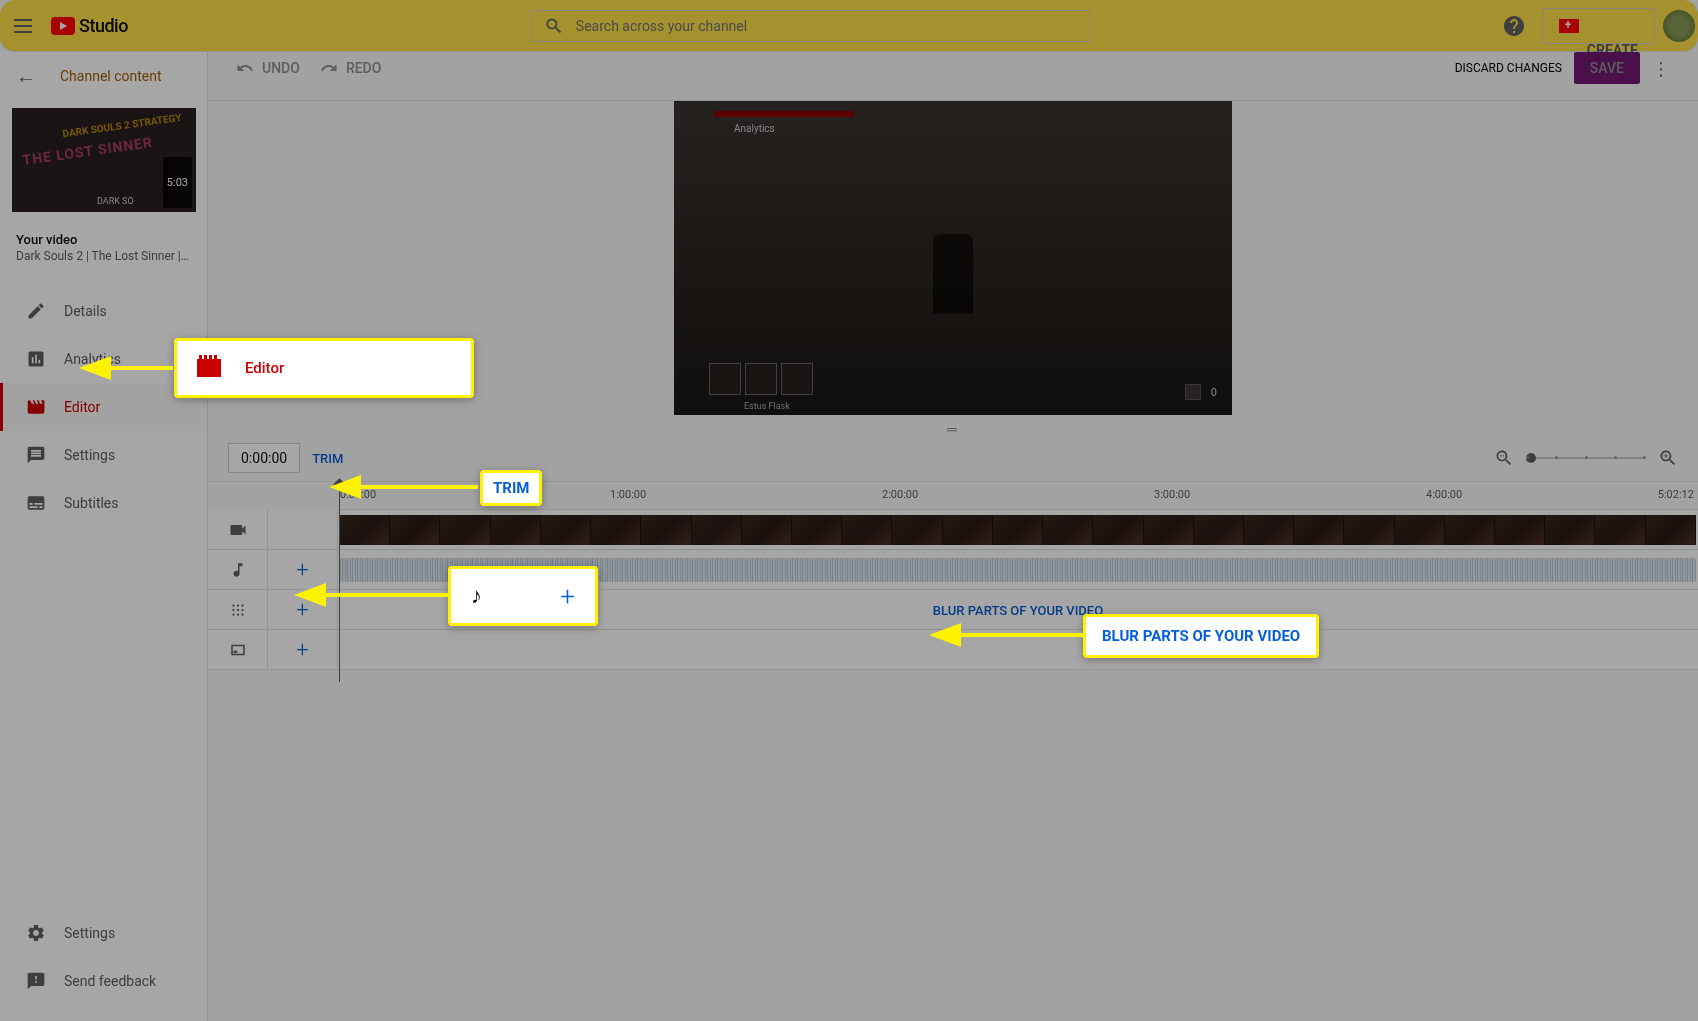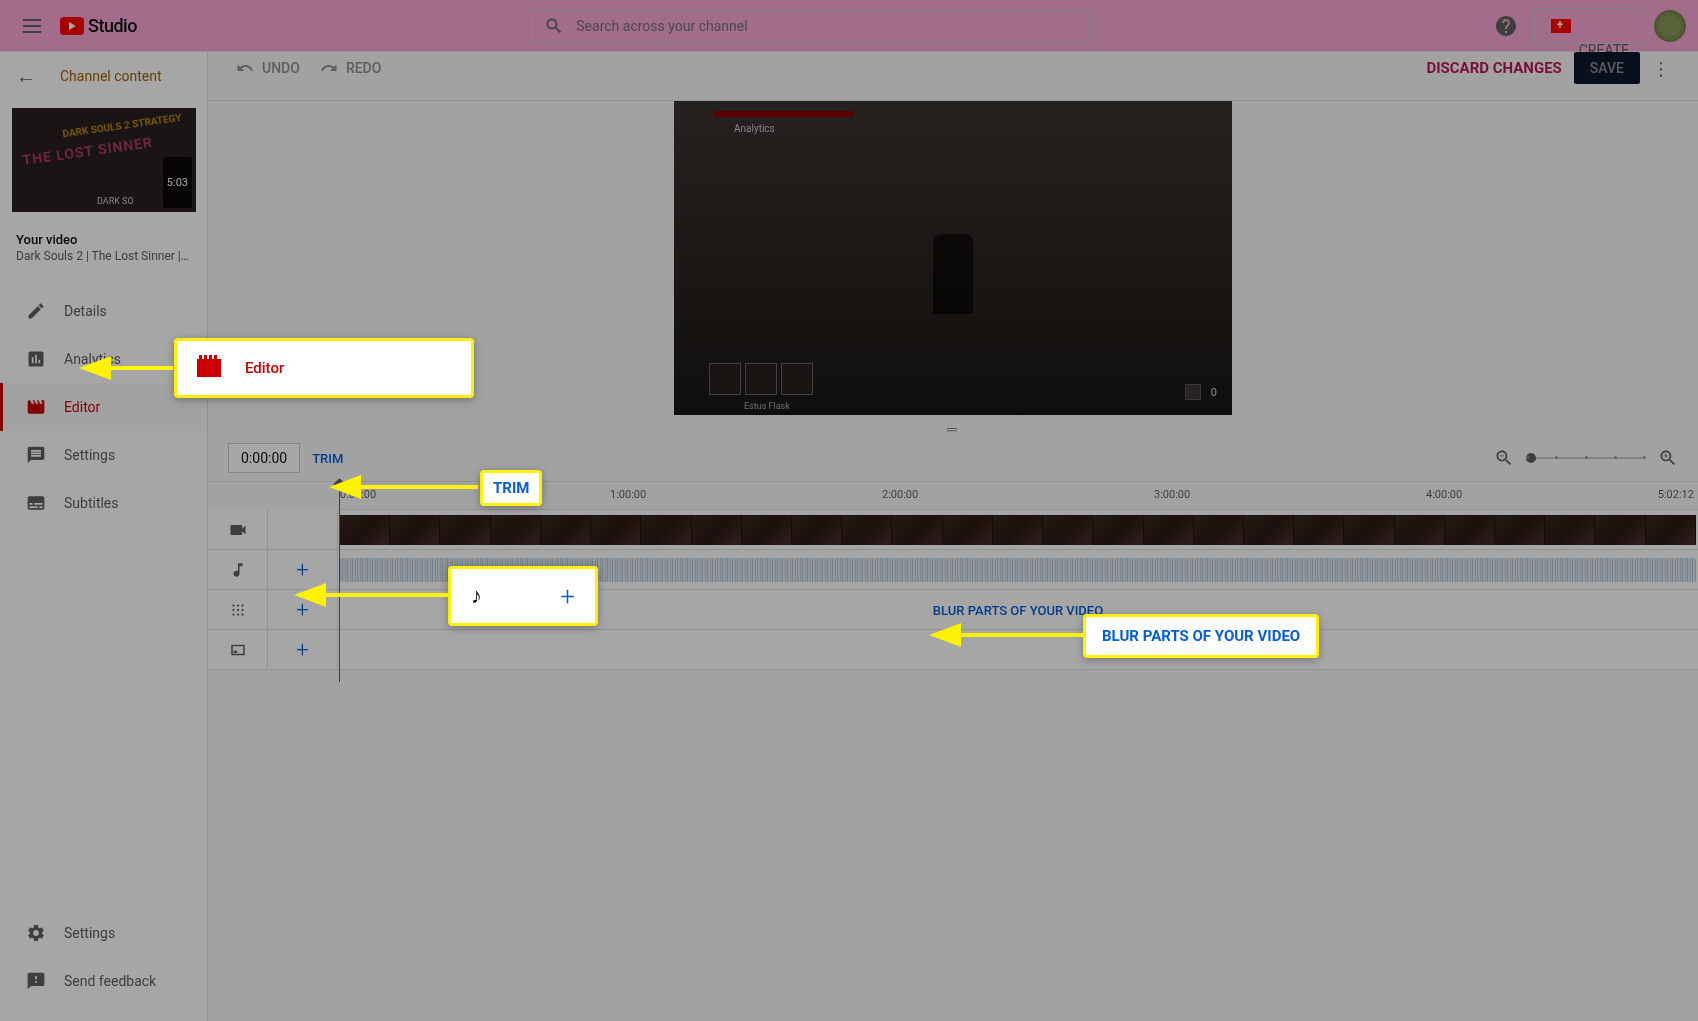--- a/index.html
+++ b/index.html
@@ -1,37 +1,37 @@
 <!DOCTYPE html>
 <html><head>
 <meta charset="utf-8">
 <style>
 * { margin: 0; padding: 0; box-sizing: border-box; font-family: Roboto, Arial, sans-serif; }
 body { background: #f9f9f9; color: #0f0f0f; overflow: hidden; width: 1698px; height: 1021px; position: relative; }
 
 
-.header { height: 52px; background: #f9a8d4; display: flex; align-items: center; padding: 0 12px; border-bottom: 1px solid #e0e0e0; }
+.header { height: 52px; background: #fde047; display: flex; align-items: center; padding: 0 3px; border-bottom: 1px solid #e0e0e0; border-radius: 15px; }
 .menu-btn { width: 40px; height: 40px; display: flex; align-items: center; justify-content: center; cursor: pointer; }
 .menu-btn span { width: 18px; height: 2px; background: #606060; position: relative; }
 .menu-btn span::before, .menu-btn span::after { content: ''; position: absolute; width: 18px; height: 2px; background: #606060; left: 0; }
 .menu-btn span::before { top: -6px; }
 .menu-btn span::after { top: 6px; }
 .logo { display: flex; align-items: center; margin-left: 8px; }
 .logo-icon { width: 24px; height: 18px; background: #ff0000; border-radius: 4px; position: relative; margin-right: 4px; }
 .logo-icon::after { content: ''; position: absolute; left: 9px; top: 5px; border-left: 7px solid #fff; border-top: 4px solid transparent; border-bottom: 4px solid transparent; }
 .logo-text { font-size: 18px; font-weight: 500; letter-spacing: -0.5px; }
 .search-box { margin-left: auto; margin-right: auto; width: 560px; height: 32px; border: 1px solid #ccc; border-radius: 2px; display: flex; align-items: center; padding: 0 12px; }
 .search-icon { width: 20px; height: 20px; margin-right: 12px; }
 .search-input { border: none; outline: none; flex: 1; font-size: 14px; background: transparent; }
 .header-right { display: flex; align-items: center; gap: 8px; }
 .help-btn { width: 40px; height: 40px; display: flex; align-items: center; justify-content: center; }
 .create-btn { height: 36px; border: 1px solid #ccc; border-radius: 2px; display: flex; align-items: center; padding: 0 16px; gap: 8px; cursor: pointer; }
 .create-icon { width: 20px; height: 14px; background: #ff0000; position: relative; }
 .create-icon::after { content: '+'; position: absolute; color: #fff; font-size: 12px; font-weight: bold; left: 6px; top: -1px; }
-.create-text { font-size: 14px; font-weight: 400; color: #606060; margin-top: 48px; }
+.create-text { font-size: 14px; font-weight: 700; color: #606060; margin-top: 48px; }
 .avatar { width: 32px; height: 32px; border-radius: 50%; background: radial-gradient(circle, #8a9a5b 40%, #556b2f 100%); }
 
 
 .sidebar { position: absolute; left: 0; top: 52px; width: 208px; height: calc(100% - 52px); background: #fff; border-right: 1px solid #e0e0e0; display: flex; flex-direction: column; }
 .back-row { height: 48px; display: flex; align-items: center; padding: 0 16px; gap: 24px; }
 .back-arrow { font-size: 20px; color: #606060; }
 .channel-content { font-size: 14px; color: #a16207; }
 .thumb-box { margin: 8px 12px; }
 .thumb { width: 184px; height: 104px; background: #2a2020; position: relative; overflow: hidden; }
 .thumb-overlay1 { position: absolute; top: 12px; left: 50px; color: #b8860b; font-size: 10px; transform: rotate(-8deg); font-weight: bold; }
@@ -45,22 +45,22 @@
 .nav-item.active { color: #cc0000; border-left: 3px solid #cc0000; padding-left: 21px; background: #f9f9f9; }
 .nav-item .nav-icon { width: 24px; height: 24px; display: flex; align-items: center; justify-content: center; }
 .sidebar-bottom { margin-top: auto; padding-bottom: 16px; }
 
 
 .main { position: absolute; left: 208px; top: 52px; right: 0; bottom: 0; background: #f9f9f9; }
 .page-title { font-size: 23px; font-weight: 400; padding: 20px 28px 12px; }
 .toolbar { display: flex; align-items: center; padding: 0 28px 16px; gap: 20px; }
 .tb-btn { display: flex; align-items: center; gap: 8px; color: #909090; font-size: 14px; font-weight: 500; cursor: pointer; }
 .tb-right { margin-left: auto; display: flex; align-items: center; gap: 12px; }
-.discard { font-size: 15px; font-weight: 700; color: #be185d; cursor: pointer; }
-.save { background: #0f172a; color: #909090; padding: 8px 16px; border-radius: 2px; font-size: 14px; font-weight: 500; }
+.discard { font-size: 12px; font-weight: 400; color: #000000; cursor: pointer; }
+.save { background: #701a75; color: #909090; padding: 8px 16px; border-radius: 2px; font-size: 14px; font-weight: 500; }
 .more-btn { color: #606060; font-size: 18px; }
 
 .preview-area { border-top: 1px solid #e0e0e0; display: flex; justify-content: center; padding: 0; background: #f9f9f9; }
 .preview { width: 558px; height: 314px; background: linear-gradient(180deg, #3a3530 0%, #2a2520 50%, #1a1815 100%); position: relative; }
 .preview::before { content:''; position:absolute; left:50%; top:55%; transform:translate(-50%,-50%); width:40px; height:80px; background:rgba(0,0,0,0.6); border-radius:8px 8px 0 0; }
 .hud-bar { position: absolute; top: 10px; left: 40px; width: 140px; height: 6px; background: #8b0000; }
 .hud-name { position: absolute; top: 22px; left: 60px; color: #ccc; font-size: 10px; }
 .hud-slots { position: absolute; bottom: 20px; left: 35px; display: flex; gap: 4px; }
 .hud-slot { width: 32px; height: 32px; border: 1px solid #666; background: rgba(40,35,30,0.8); }
 .hud-bottom { position: absolute; bottom: 4px; left: 70px; color: #aaa; font-size: 9px; }

